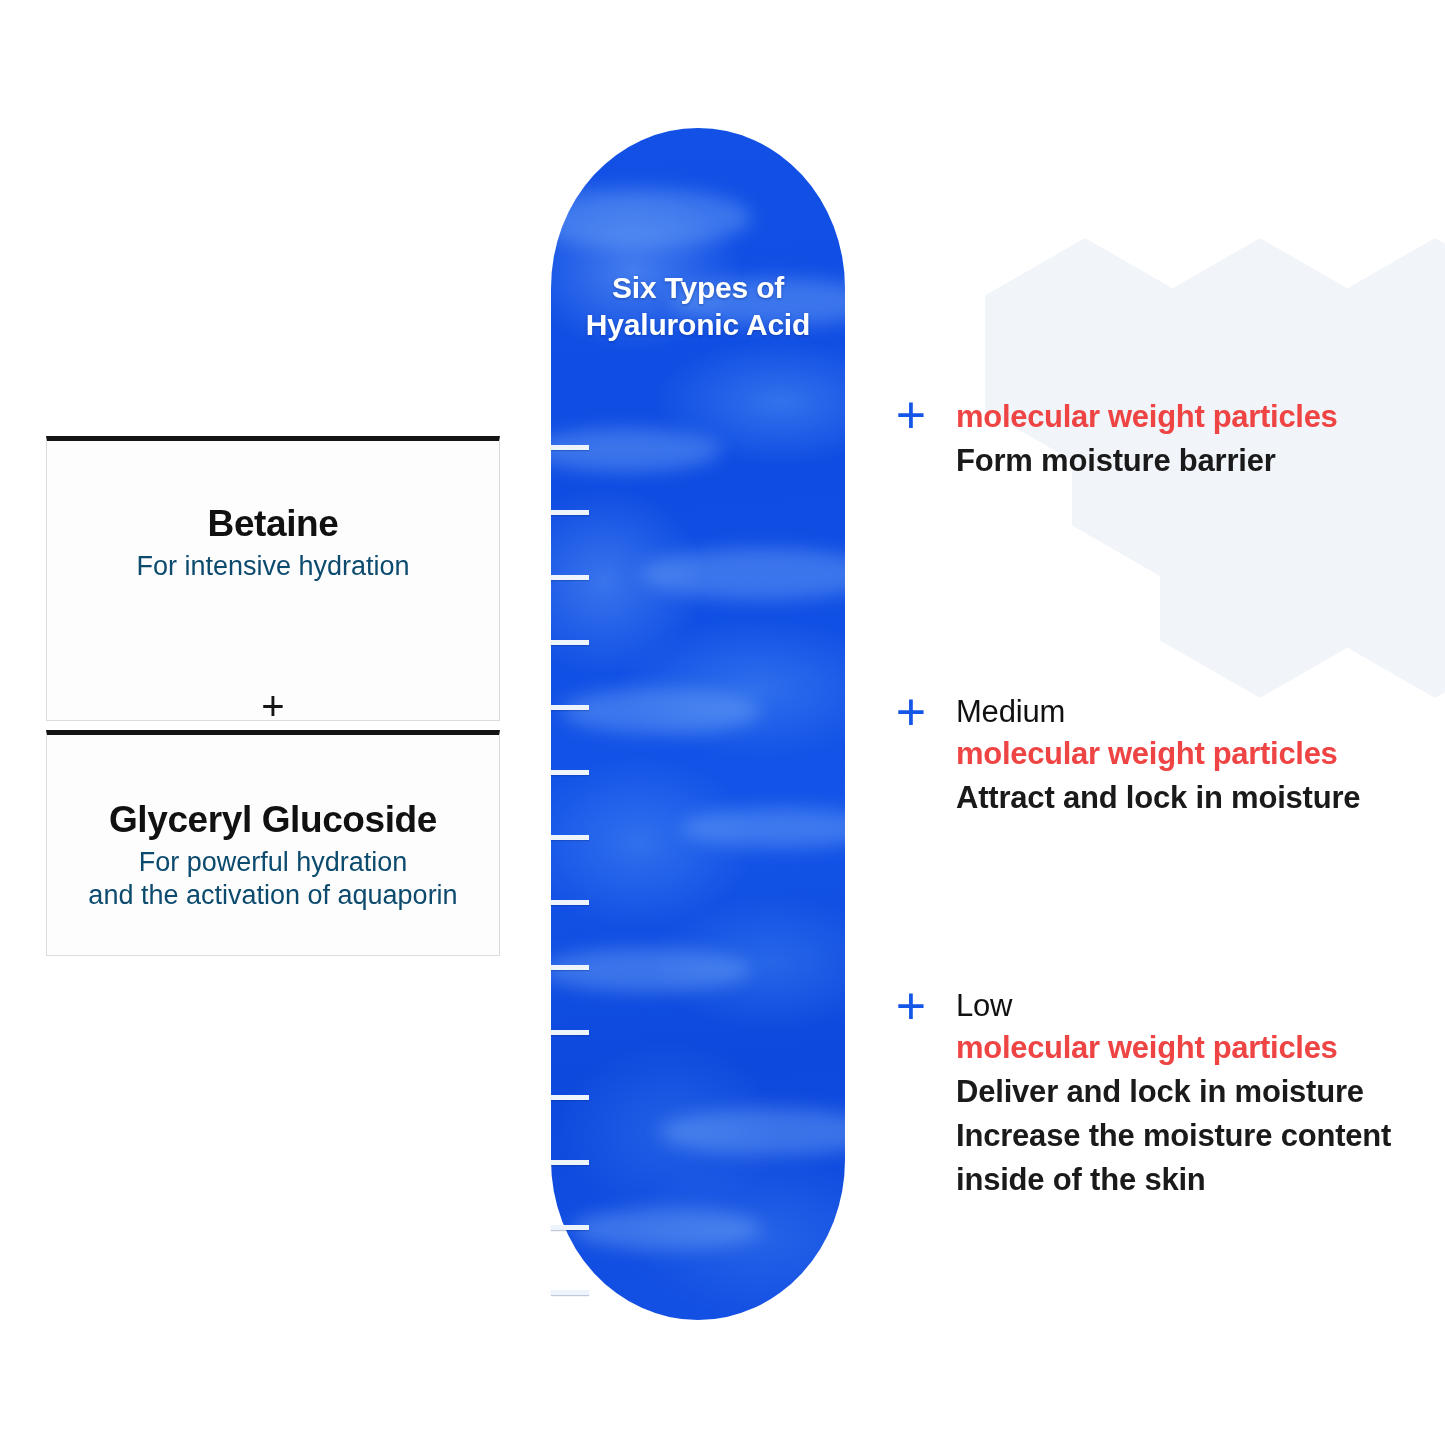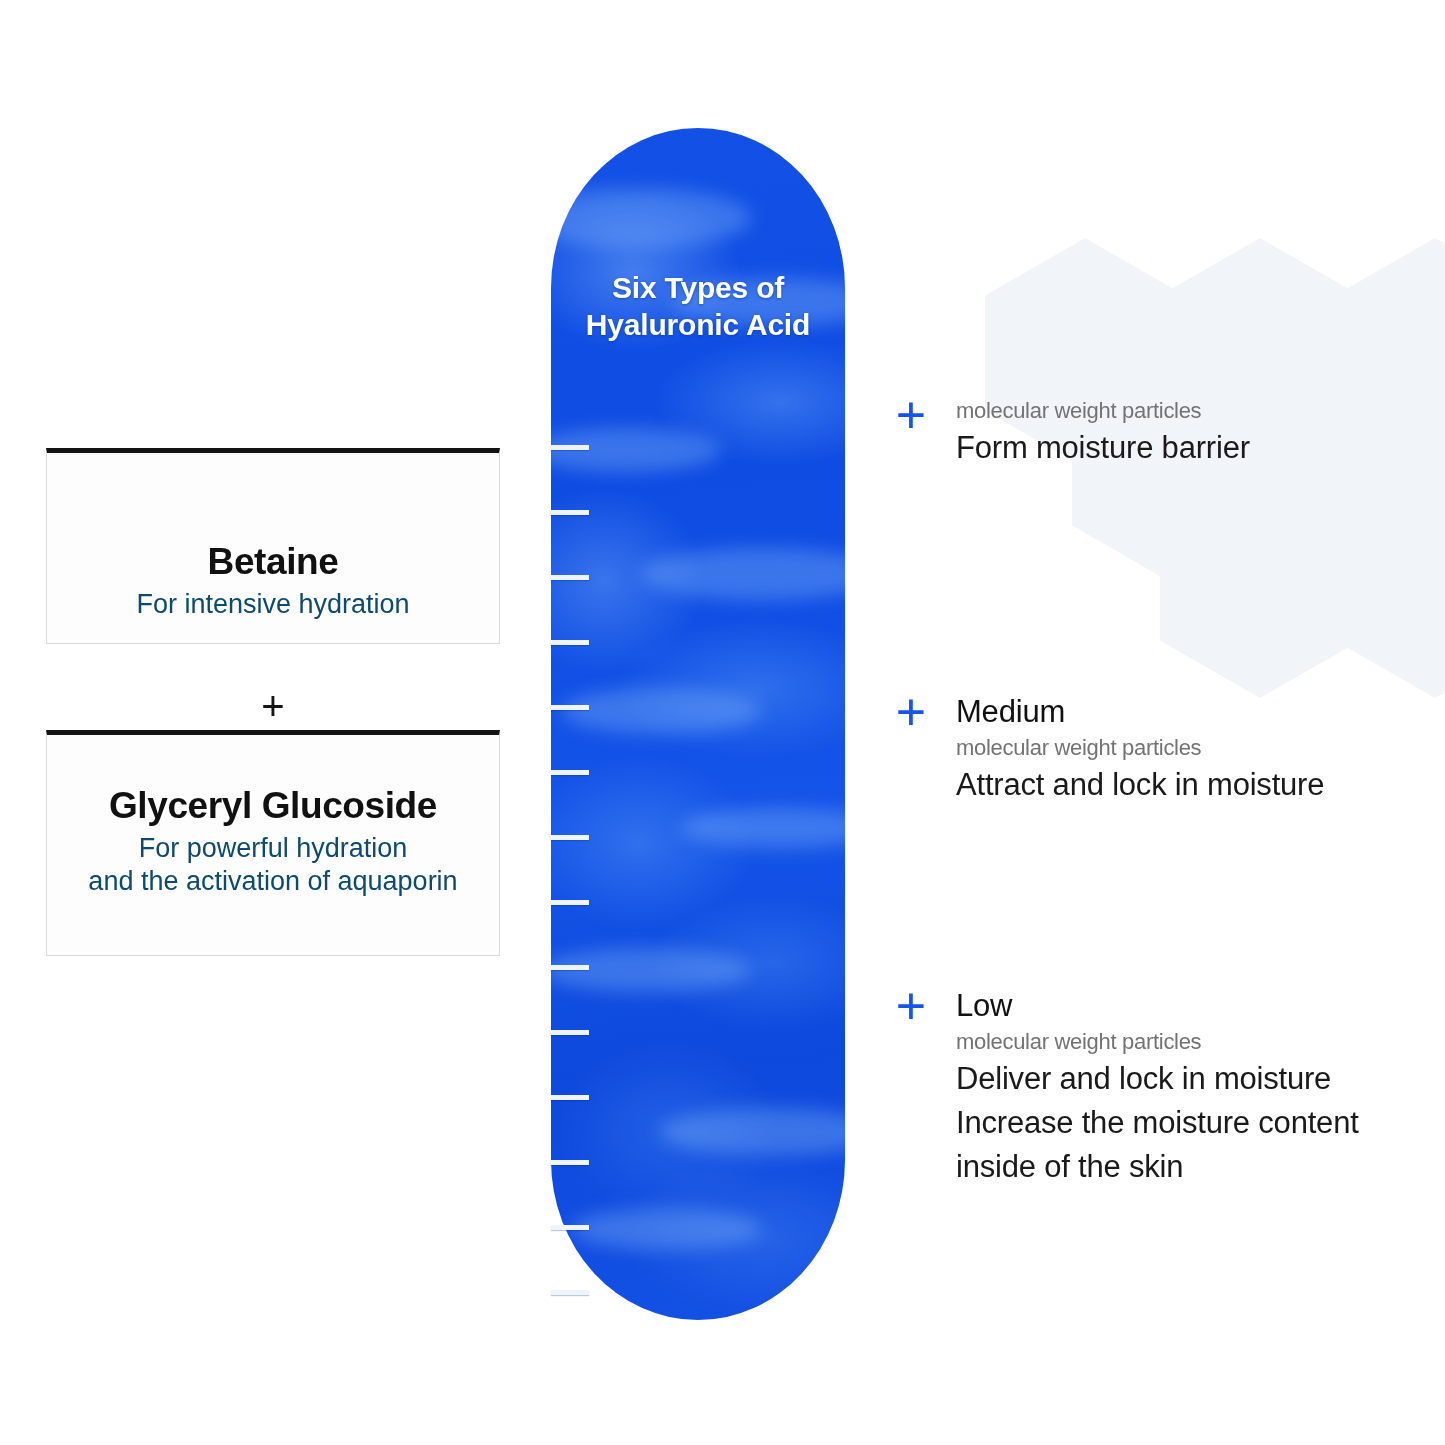--- a/index.html
+++ b/index.html
@@ -39,22 +39,22 @@
     left: 46px;
     width: 454px;
     box-sizing: border-box;
     background: #fdfdfd;
     border: 1px solid #dcdcdc;
     border-top: 5px solid #141414;
     display: flex;
     flex-direction: column;
     align-items: center;
   }
-  #box-betaine { top: 448px; height: 196px; padding-top: 88px; }
-  #box-glyceryl { top: 730px; height: 226px; padding-top: 50px; }
+  #box-betaine { top: 436px; height: 285px; padding-top: 62px; }
+  #box-glyceryl { top: 730px; height: 226px; padding-top: 64px; }
 
   .ingredient-name {
     font-size: 37px;
     font-weight: 700;
     color: #111111;
     letter-spacing: -0.4px;
     line-height: 1.12;
     text-align: center;
     white-space: nowrap;
   }
@@ -162,29 +162,29 @@
     margin-left: 68px;
   }
   .feature-grade {
     font-size: 31px;
     font-weight: 500;
     color: #111111;
     line-height: 1.28;
     letter-spacing: -0.2px;
   }
   .feature-kind {
-    font-size: 22px;
-    font-weight: 400;
-    color: #737373;
+    font-size: 31px;
+    font-weight: 700;
+    color: #ef4444;
     line-height: 1.42;
     letter-spacing: -0.3px;
   }
   .feature-effect {
     font-size: 31px;
-    font-weight: 400;
+    font-weight: 700;
     color: #1a1a1a;
     line-height: 1.42;
     letter-spacing: -0.2px;
   }
 </style>
 </head>
 <body>
 
 <div id="stage">
 

